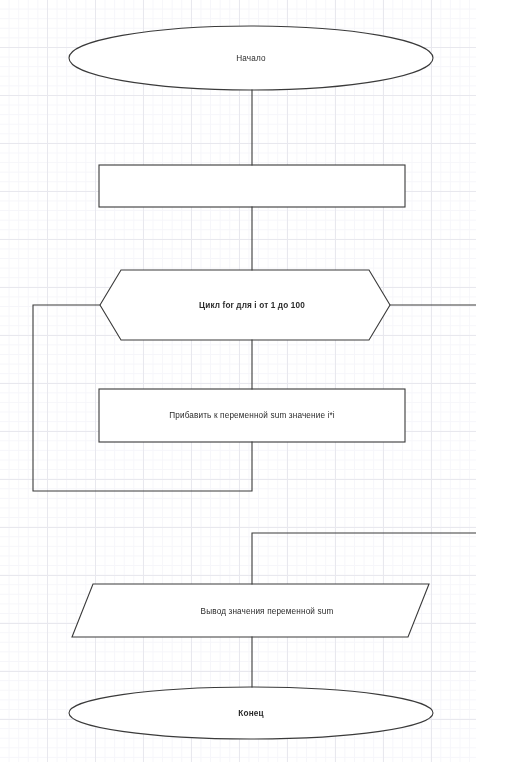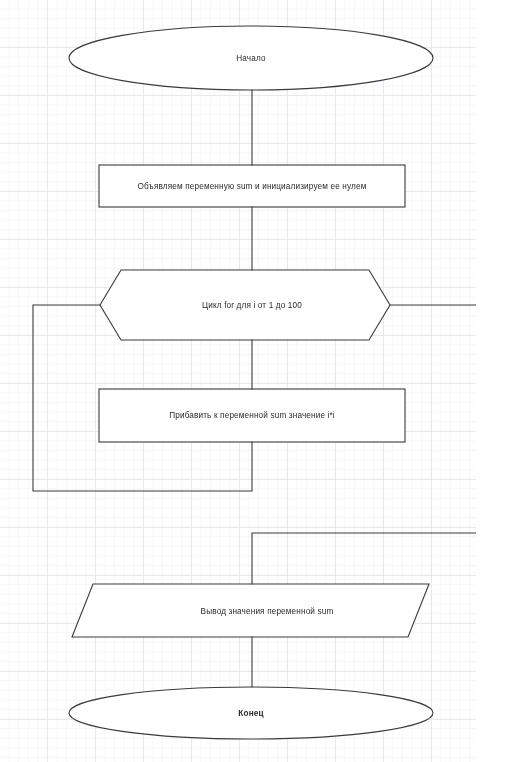--- a/index.html
+++ b/index.html
@@ -75,23 +75,22 @@
     <path class="connector" d="M 252 90 L 252 165"></path>
     <path class="connector" d="M 252 207 L 252 270"></path>
     <path class="connector" d="M 252 340 L 252 389"></path>
     <path class="connector" d="M 252 442 L 252 491 L 33 491 L 33 305 L 100 305"></path>
     <path class="connector" d="M 390 305 L 488 305 L 488 533 L 252 533 L 252 584"></path>
     <path class="connector" d="M 252 637 L 252 687"></path>
   </svg>
 
   <div class="node-label" style="left:251px; top:58px;">Начало</div>
 
-  <div class="node-label" style="left:252px; top:186px;">Объявляем переменную sum и инициализируем ее нулем</div>
 
-  <div class="node-label" style="left:252px; top:305px;">Цикл for для i от 1 до 100</div>
+  <div class="node-label" style="left:252px; top:305px;font-weight:bold;">Цикл for для i от 1 до 100</div>
 
   <div class="node-label" style="left:252px; top:415px;">Прибавить к переменной sum значение i*i</div>
 
   <div class="node-label" style="left:252px; top:611px;padding-left:30px;">Вывод значения переменной sum</div>
 
   <div class="node-label" style="left:251px; top:713px;font-weight:bold;">Конец</div>
 
 </div>
 
 </body></html>

